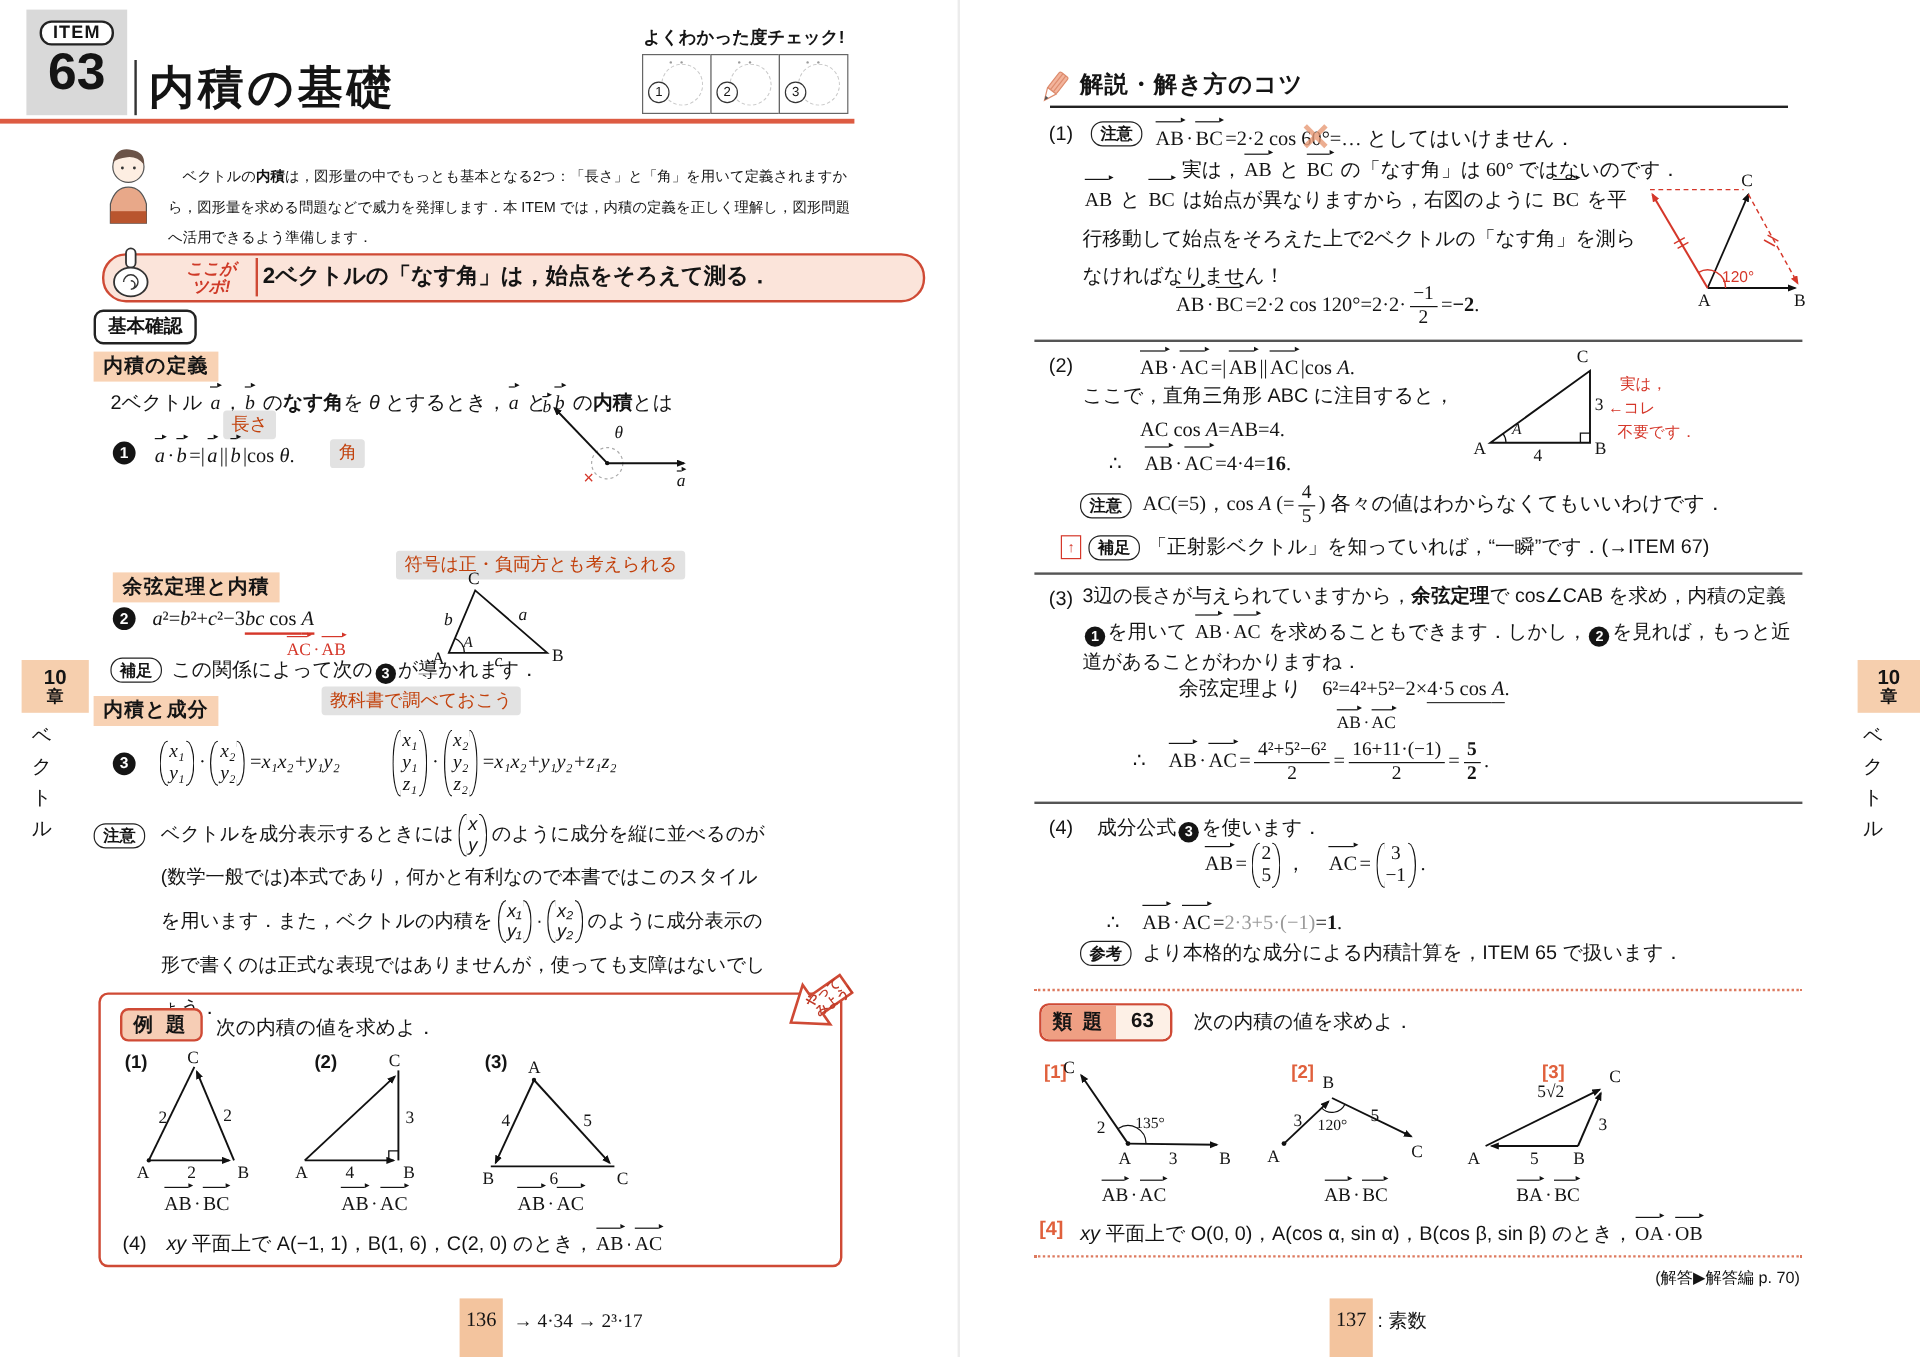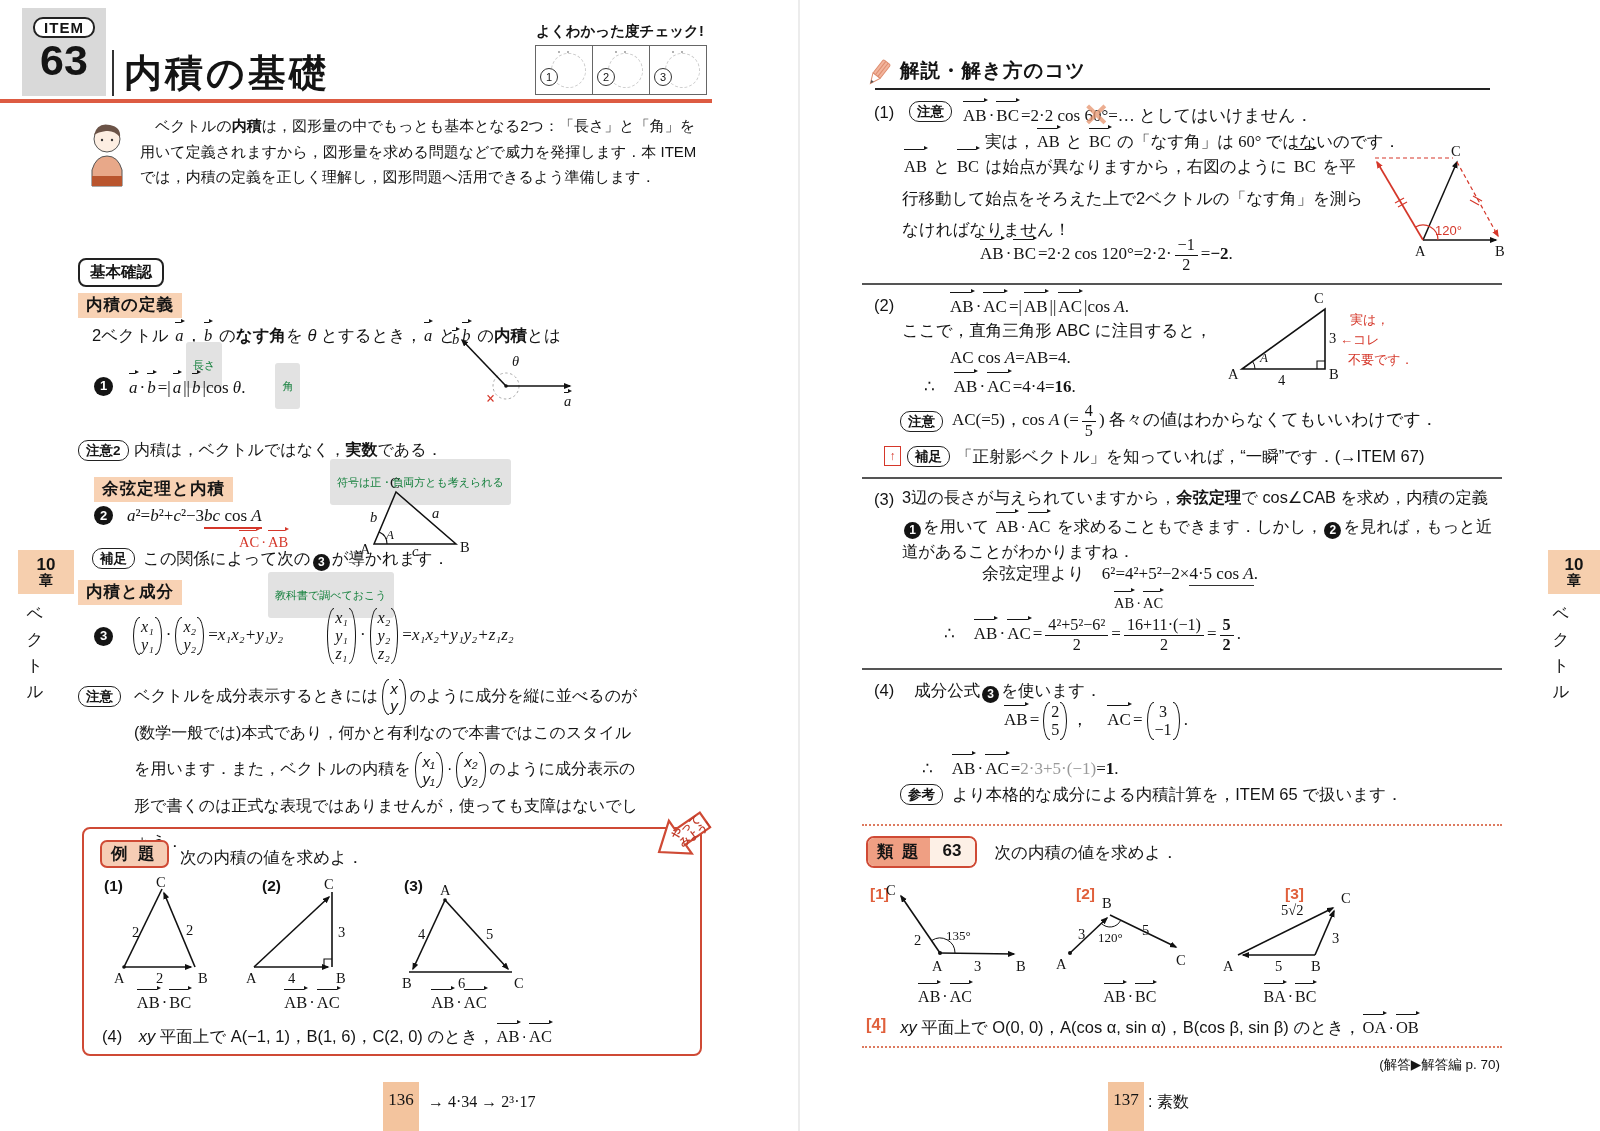--- a/index.html
+++ b/index.html
@@ -24,21 +24,21 @@
 .colv::before{left:-5px;border-left:1.3px solid currentColor;border-top:1.3px solid currentColor;border-bottom:1.3px solid currentColor;border-radius:7px 0 0 7px / 50% 0 0 50%}
 .colv::after{right:-5px;border-right:1.3px solid currentColor;border-top:1.3px solid currentColor;border-bottom:1.3px solid currentColor;border-radius:0 7px 7px 0 / 0 50% 50% 0}
 .nc{display:inline-flex;align-items:center;justify-content:center;width:17px;height:17px;border-radius:50%;background:#141414;color:#fff;font-size:12px;font-weight:700;font-style:normal;vertical-align:-2px;margin:0 2px;font-family:"Liberation Sans",sans-serif}
 .nc.big{width:19px;height:19px;font-size:13px}
 .xm{position:relative}
 .xm::after{content:"×";position:absolute;left:50%;top:50%;transform:translate(-50%,-54%);font-size:34px;font-weight:700;color:#e89a76;opacity:.8;font-family:"DejaVu Sans",sans-serif}
 .ub{border-bottom:2px solid #d5372a;padding-bottom:2px}
 .ubk{border-bottom:1.5px solid #333;padding-bottom:2px}
 .pill{display:inline-block;border:1.4px solid #222;border-radius:10px;padding:0 7px;font-size:13.5px;font-weight:700;line-height:19px;background:#fff;white-space:nowrap}
 .bpill{display:inline-block;border:2px solid #222;border-radius:8px;padding:2px 10px;font-weight:700;font-size:15.5px;background:#fff}
-.gbub{display:inline-block;background:#e2e2e2;color:#15803d;font-size:11px;line-height:18px;padding:14px 7px;border-radius:3px;white-space:nowrap}
+.gbub{display:inline-block;background:#e2e2e2;color:#c2410c;font-size:15px;line-height:18px;padding:3px 7px;border-radius:3px;white-space:nowrap}
 .h-or{display:inline-block;background:#f8d2b4;font-weight:700;font-size:16.5px;padding:1px 8px 2px;letter-spacing:1px}
 .fig{position:absolute}
 .fig svg{position:absolute;left:0;top:0;overflow:visible}
 .flb{position:absolute;font-family:"Liberation Serif","DejaVu Serif",serif;font-size:14.5px;white-space:nowrap;line-height:1.1}
 .flbs{position:absolute;font-size:13px;white-space:nowrap;line-height:1.1}
 .hrline{position:absolute;background:#555;height:1.5px}
 .dotted{position:absolute;border-top:2.5px dotted #dd7a5f;height:0}
 .noterow{position:absolute}
 .noterow .pill{position:absolute;left:0;top:2px}
 .exbox{position:absolute;border:2.5px solid #cf4a35;border-radius:8px}
@@ -103,22 +103,36 @@
   <div class="fig" style="left:84px;top:118px;width:46px;height:70px">
     <svg width="46" height="70" viewBox="0 0 46 70">
       <path d="M8 52 Q12 38 23 38 Q34 38 38 52 L38 68 L8 68 z" fill="#e8a889" stroke="#555"></path>
       <rect x="8" y="58" width="30" height="10" fill="#b9552e"></rect>
       <circle cx="23" cy="21" r="13" fill="#fdeee2" stroke="#555"></circle>
       <path d="M10 17 Q13 4 26 7 Q37 9 36 19 Q30 12 22 13 Q14 14 10 17 z" fill="#6b5347"></path>
       <circle cx="18" cy="22" r="1.2" fill="#333"></circle>
         <circle cx="28" cy="22" r="1.2" fill="#333"></circle>
     </svg>
   </div>
-  <div class="abs jp" style="left:140px;top:113px;width:570px;line-height:25.5px;font-size:15px"><span>　ベクトルの</span><span class="b">内積</span><span>は，図形量の中でもっとも基本となる2つ：「長さ」と「角」を用いて定義されますから，図形量を求める問題などで威力を発揮します．本 ITEM では，内積の定義を正しく理解し，図形問題へ活用できるよう準備します．</span></div>
-
+  <div class="abs jp" style="left:140px;top:135px;width:570px;line-height:25.5px;font-size:12px"><span>　ベクトルの</span><span class="b">内積</span><span>は，図形量の中でもっとも基本となる2つ：「長さ」と「角」を用いて定義されますから，図形量を求める問題などで威力を発揮します．本 ITEM では，内積の定義を正しく理解し，図形問題へ活用できるよう準備します．</span></div>
+
+  <div class="potbox" style="left:85px;top:211px;width:550px;height:37px;padding-left:132px">
+    <div class="fig" style="left:-2px;top:-8px;width:46px;height:50px">
+      <svg width="46" height="50" viewBox="0 0 46 50">
+        <rect x="20" y="2" width="8" height="16" rx="4" fill="#fff" stroke="#333" stroke-width="1.5"></rect>
+        <ellipse cx="24" cy="30" rx="14" ry="12" fill="#fff" stroke="#333" stroke-width="1.5"></ellipse>
+        <path d="M24 30 m-6 0 a6 6 0 1 1 6 6 a3.5 3.5 0 1 0 0 -7" fill="none" stroke="#333" stroke-width="1.2"></path>
+      </svg>
+    </div>
+    <div class="abs" style="left:52px;top:2px;width:74px;color:#cf3a28;font-weight:700;font-size:13.5px;line-height:15px;font-style:italic;text-align:center;border-right:2px solid #cf4a35;height:31px;padding-top:1px">
+      <div>ここが</div>
+        <div>ツボ!</div>
+    </div>
+    <div class="jp b" style="font-size:18.5px;line-height:33px;white-space:nowrap">2ベクトルの「なす角」は，始点をそろえて測る．</div>
+  </div>
 
   <span class="bpill abs" style="left:78px;top:258px">基本確認</span>
 
   <span class="h-or abs" style="left:78px;top:293px">内積の定義</span>
   <div class="abs jp" style="left:92px;top:320px;white-space:nowrap"><span>2ベクトル </span><span class="vec i">a</span><span>，</span><span class="vec i">b</span><span> の</span><span class="b">なす角</span><span>を </span><span class="i">θ</span><span> とするとき，</span><span class="vec i">a</span><span> と </span><span class="vec i">b</span><span> の</span><span class="b">内積</span><span>とは</span></div>
   <span class="gbub abs" style="left:186px;top:342px">長さ</span>
   <div class="abs math" style="left:92px;top:363px;display:flex;align-items:center;gap:12px">
     <span class="nc big">1</span>
     <span><span class="vec i">a</span><span>·</span><span class="vec i">b</span><span>=|</span><span class="vec i">a</span><span>||</span><span class="vec i">b</span><span>|cos </span><span class="i">θ</span><span>.</span></span>
     <span class="gbub" style="margin-left:18px">角</span>
@@ -130,24 +144,20 @@
       <line x1="58" y1="56" x2="122" y2="56" stroke="#111" stroke-width="1.6" marker-end="url(#ah)"></line>
       <line x1="58" y1="56" x2="14" y2="10" stroke="#111" stroke-width="1.6" marker-end="url(#ah)"></line>
       <circle cx="58" cy="56" r="1.8" fill="#111"></circle>
     </svg>
     <span class="flb vec i" style="left:2px;top:-2px">b</span>
     <span class="flb i" style="left:64px;top:24px">θ</span>
     <span class="flb vec i" style="left:114px;top:60px">a</span>
     <span class="flb red b" style="left:38px;top:60px;font-size:16px">×</span>
   </div>
 
-  <div class="noterow jp" style="left:78px;top:438px;width:620px;padding-left:56px;font-size:16px">
-    <span class="pill">注意2</span>
-    <div style="white-space:nowrap"><span>内積は，ベクトルではなく，</span><span class="b">実数</span><span>である．</span></div>
-  </div>
 
   <span class="gbub abs" style="left:330px;top:459px">符号は正・負両方とも考えられる</span>
   <span class="h-or abs" style="left:94px;top:477px">余弦定理と内積</span>
   <div class="abs math" style="left:92px;top:503px;display:flex;align-items:center;gap:12px">
     <span class="nc big">2</span>
     <span><span class="i">a</span><span>²=</span><span class="i">b</span><span>²+</span><span class="i">c</span><span>²−3</span><span class="i ub">bc</span><span class="ub"> cos </span><span class="i ub">A</span></span>
   </div>
   <div class="abs math" style="left:237px;top:528px;font-size:14.5px"><span class="vec red">AC</span><span class="red">·</span><span class="vec red">AB</span></div>
 
   <div class="fig" style="left:352px;top:482px;width:130px;height:80px">

